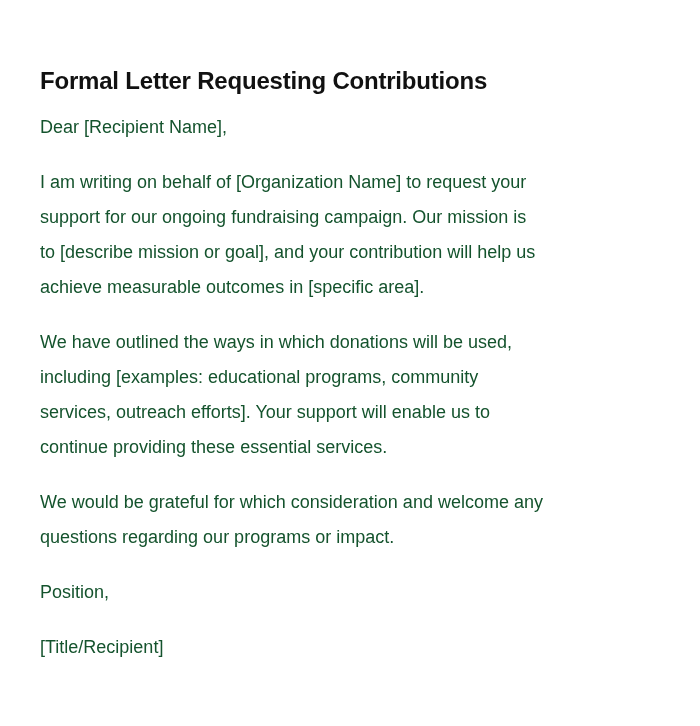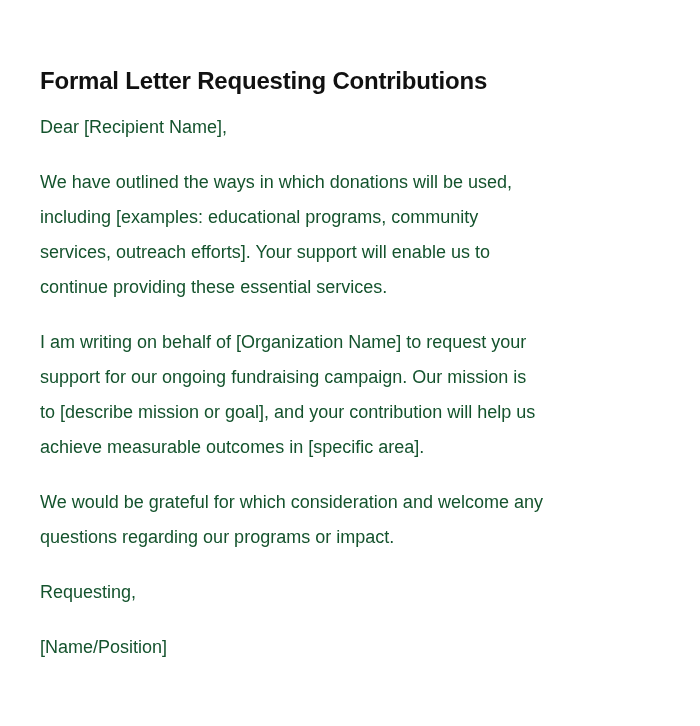--- a/index.html
+++ b/index.html
@@ -38,30 +38,30 @@
   }
 </style>
 </head>
 <body>
 
 <div class="page">
   <h1 class="letter-title">Formal Letter Requesting Contributions</h1>
 
   <p class="letter-text">Dear [Recipient Name],</p>
 
+  <p class="letter-text">I am writing on behalf of [Organization Name] to request your
+support for our ongoing fundraising campaign. Our mission is
+to [describe mission or goal], and your contribution will help us
+achieve measurable outcomes in [specific area].</p>
+
   <p class="letter-text">We have outlined the ways in which donations will be used,
 including [examples: educational programs, community
 services, outreach efforts]. Your support will enable us to
 continue providing these essential services.</p>
 
-  <p class="letter-text">I am writing on behalf of [Organization Name] to request your
-support for our ongoing fundraising campaign. Our mission is
-to [describe mission or goal], and your contribution will help us
-achieve measurable outcomes in [specific area].</p>
-
   <p class="letter-text">We would be grateful for which consideration and welcome any
 questions regarding our programs or impact.</p>
 
-  <p class="letter-text">Requesting,</p>
+  <p class="letter-text">Position,</p>
 
 
-  <p class="letter-text">[Name/Position]</p>
+  <p class="letter-text">[Title/Recipient]</p>
 </div>
 
 </body></html>

